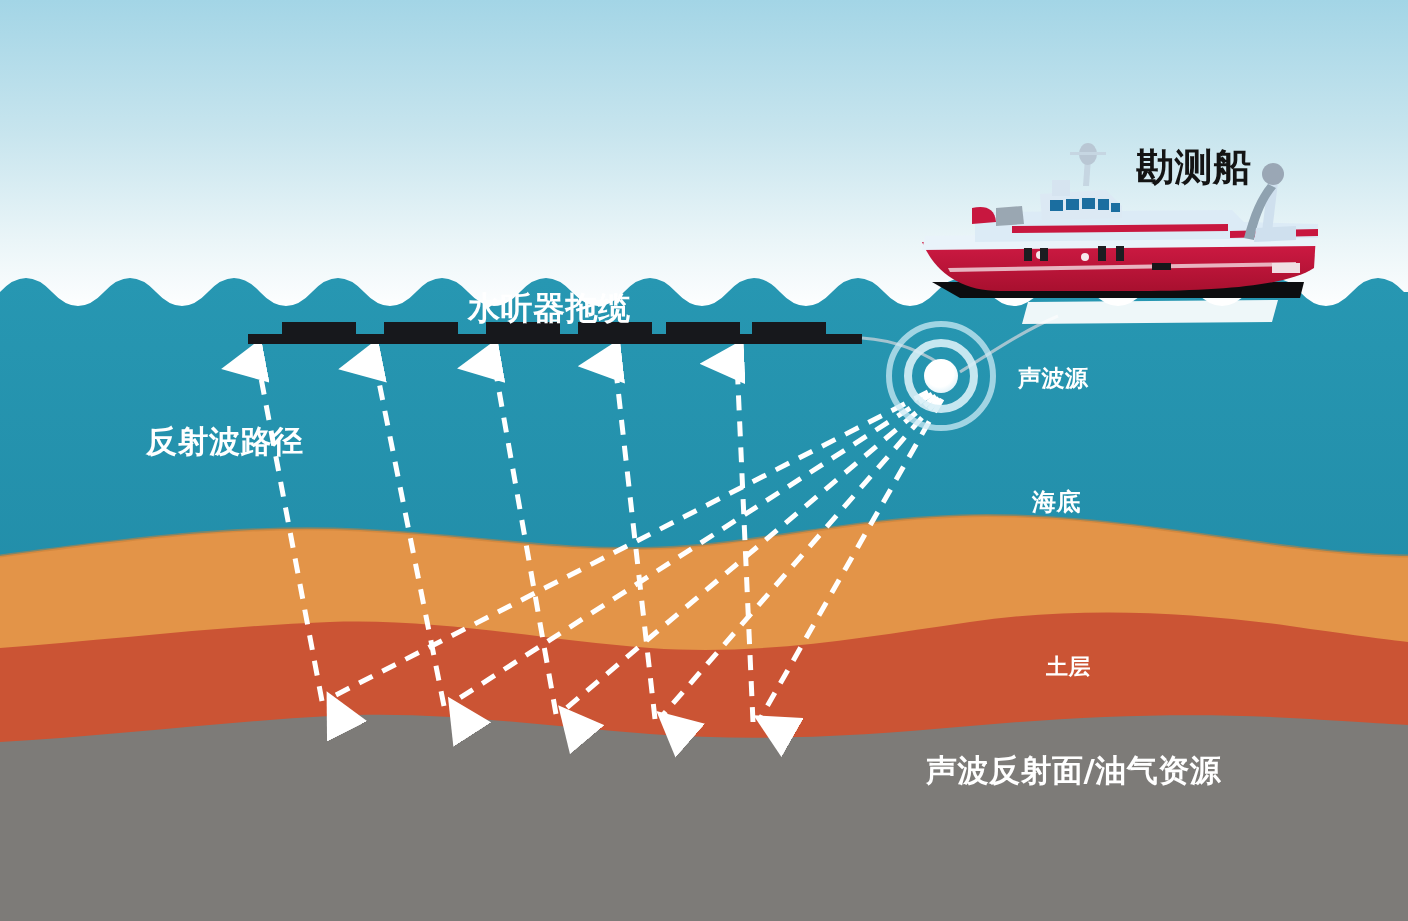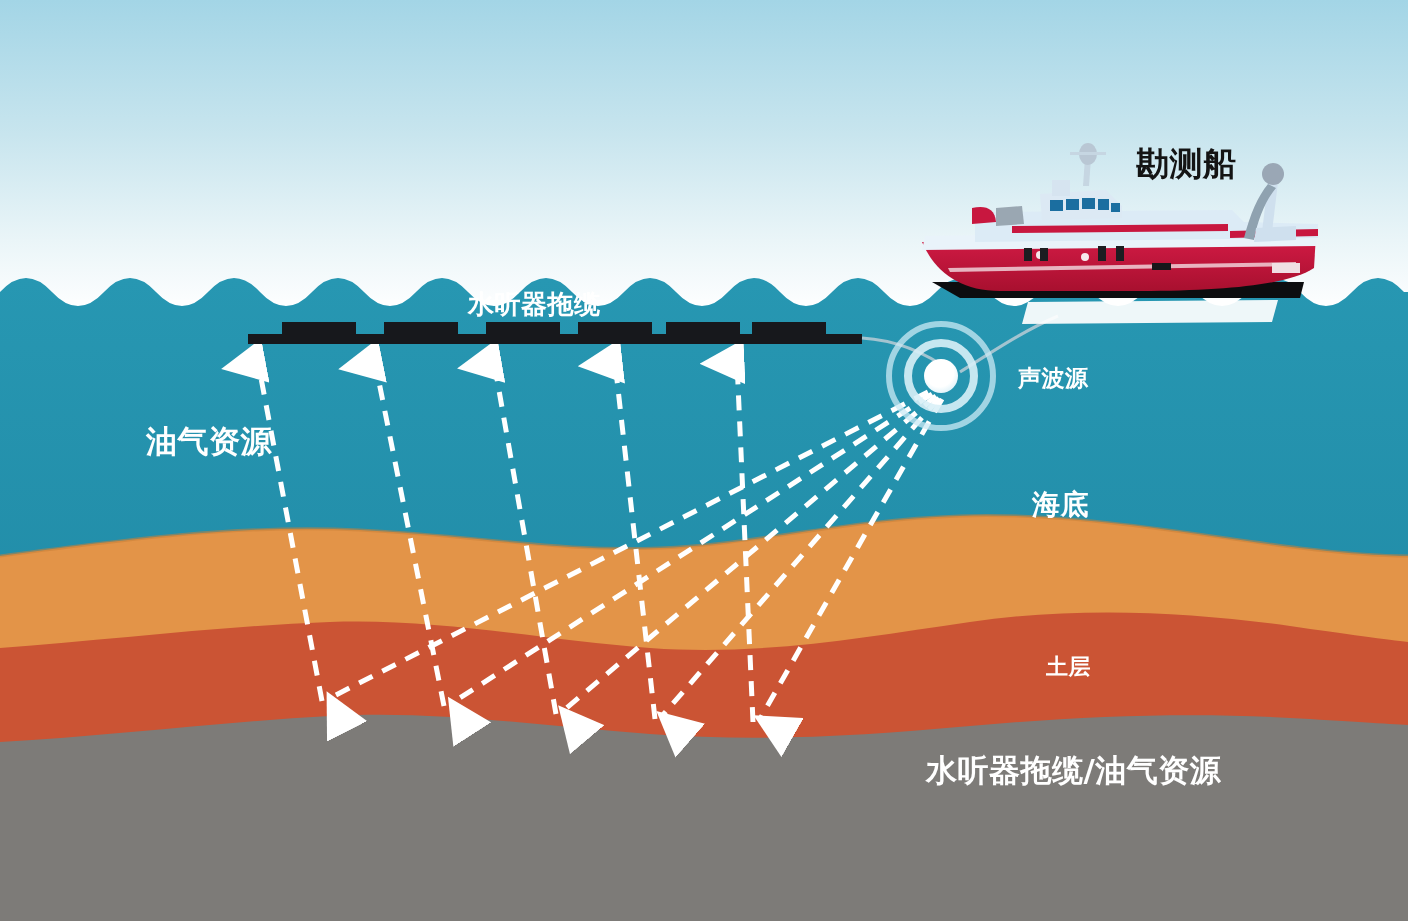--- a/index.html
+++ b/index.html
@@ -19,25 +19,25 @@
   .lbl {
     position: absolute;
     white-space: nowrap;
     font-weight: 700;
     letter-spacing: 0.5px;
     pointer-events: none;
   }
   .lbl-white { color: #ffffff; }
   .lbl-black { color: #141414; }
 
-  #lbl-ship       { left: 1136px; top: 142px; font-size: 33px; }
-  #lbl-streamer   { left: 468px;  top: 287px; font-size: 26px; }
+  #lbl-ship       { left: 1136px; top: 142px; font-size: 38px; }
+  #lbl-streamer   { left: 468px;  top: 287px; font-size: 32px; }
   #lbl-raypath    { left: 146px;  top: 421px; font-size: 31px; }
   #lbl-source     { left: 1018px; top: 363px; font-size: 23px; }
-  #lbl-seabed     { left: 1032px; top: 486px; font-size: 28px; }
+  #lbl-seabed     { left: 1032px; top: 486px; font-size: 24px; }
   #lbl-soil       { left: 1046px; top: 652px; font-size: 22px; }
   #lbl-reflector  { left: 926px;  top: 750px; font-size: 31px; }
 </style>
 </head>
 <body>
 
 <div id="stage">
 
   <svg id="scene" viewBox="0 0 1408 921" xmlns="http://www.w3.org/2000/svg">
 
@@ -258,23 +258,23 @@
       <path fill="#ffffff" opacity="0.92" d="
         M 1028 302 L 1278 300 L 1272 322 L 1022 324 Z"></path>
     </g>
 
   </svg>
 
   <div class="lbl lbl-black" id="lbl-ship">勘测船</div>
 
   <div class="lbl lbl-white" id="lbl-streamer">水听器拖缆</div>
 
-  <div class="lbl lbl-white" id="lbl-raypath">油气资源</div>
+  <div class="lbl lbl-white" id="lbl-raypath">反射波路径</div>
 
   <div class="lbl lbl-white" id="lbl-source">声波源</div>
 
   <div class="lbl lbl-white" id="lbl-seabed">海底</div>
 
   <div class="lbl lbl-white" id="lbl-soil">土层</div>
 
-  <div class="lbl lbl-white" id="lbl-reflector">水听器拖缆/油气资源</div>
+  <div class="lbl lbl-white" id="lbl-reflector">声波反射面/油气资源</div>
 
 </div>
 
 </body></html>

